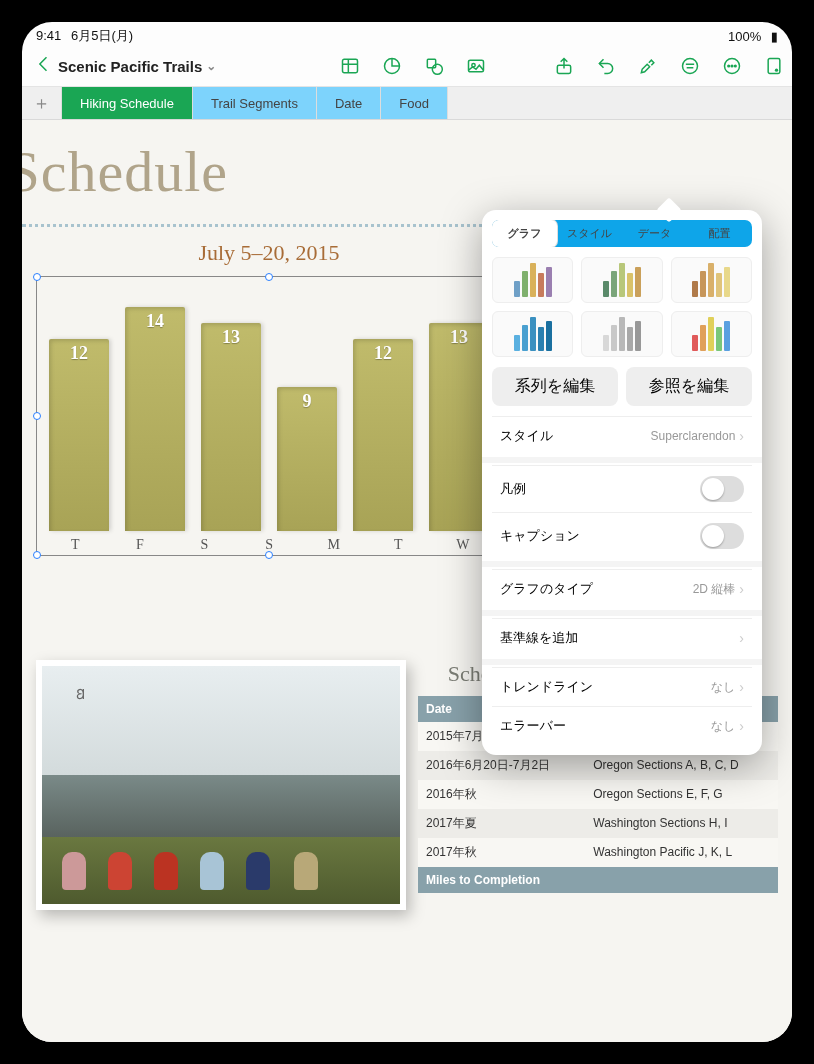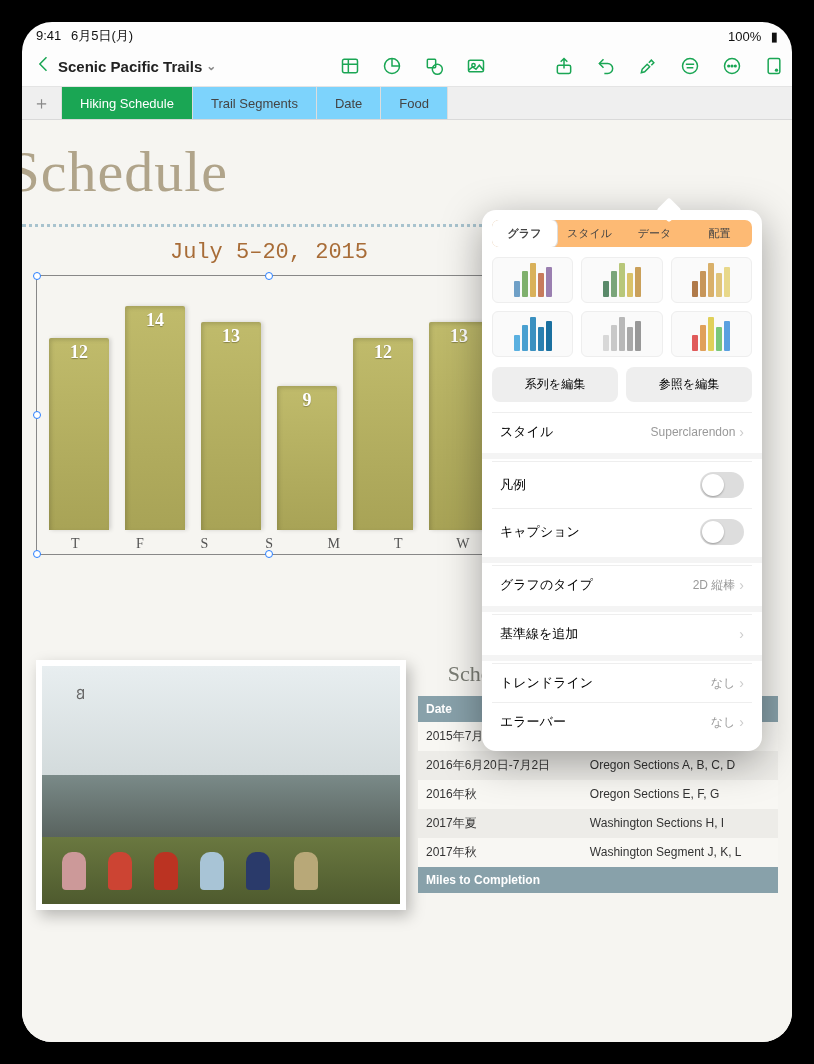--- a/index.html
+++ b/index.html
@@ -25,21 +25,21 @@
   .tabs-row { height:34px; display:flex; align-items:stretch; border-top:1px solid #e4e4e4; border-bottom:1px solid #d9d9d9; background:#efefef; }
   .tabs-row .add { width:40px; display:flex; align-items:center; justify-content:center; color:#888; font-size:18px; cursor:pointer; border-right:1px solid #ddd;}
   .tab { padding:0 18px; display:flex; align-items:center; font-size:13px; color:#444; border-right:1px solid #ddd; cursor:pointer; background:#7dd3fc;}
   .tab.active { background:#1aa654; color:#fff; font-weight:400; }
 
   
   .canvas { position:relative; height:calc(100% - 98px); background:#f6f5f1; overflow:hidden; }
   .title-big { font-family: Georgia, serif; font-size:58px; color:#b0a48a; letter-spacing:1px; position:absolute; left:-60px; top:18px; }
   .dash-line { position:absolute; left:0; top:104px; width:480px; border-bottom:3px dotted #a8c3ce; }
   .chart-wrap { position:absolute; left:14px; top:120px; width:466px; }
-  .chart-title { font-family: Liberation Mono, monospace; font-size:22px; text-align:center; color:#a86c37; margin-bottom:10px;}
+  .chart-title { font-family: Liberation Serif, serif; font-size:22px; text-align:center; color:#a86c37; margin-bottom:10px;}
   .chart-sel { border:0.5px solid #888; position:relative; padding:4px 6px 2px;}
   .sel-dot { width:8px; height:8px; background:#fff; border:1.5px solid #2a7fff; border-radius:50%; position:absolute; }
   .sel-dot.tl{top:-4px;left:-4px;} .sel-dot.tr{top:-4px;right:-4px;}
   .sel-dot.bl{bottom:-4px;left:-4px;} .sel-dot.br{bottom:-4px;right:-4px;}
   .sel-dot.tc{top:-4px;left:50%;margin-left:-4px;} .sel-dot.bc{bottom:-4px;left:50%;margin-left:-4px;}
   .sel-dot.lc{left:-4px;top:50%;margin-top:-4px;} .sel-dot.rc{right:-4px;top:50%;margin-top:-4px;}
   .bars-zone { height:250px; display:flex; align-items:flex-end; gap:4px; }
   .bar-slot { flex:1; display:flex; flex-direction:column; align-items:center; }
   .bar { width:84%; background:linear-gradient(#c0bb6b,#a8a356); position:relative; border-radius:2px 2px 0 0; box-shadow:2px 2px 4px rgba(0,0,0,.15) inset, 2px 0 4px rgba(0,0,0,.15);}
   .bar .val { position:absolute; top:4px; width:100%; text-align:center; color:#fff; font-family:Georgia,serif; font-size:18px; font-weight:bold; text-shadow:0 1px 1px rgba(0,0,0,.3);}
@@ -62,28 +62,28 @@
   table.sch { width:100%; border-collapse:collapse; font-size:12px;}
   table.sch th { background:#88a1aa; color:#fff; text-align:left; padding:6px 8px; font-weight:600;}
   table.sch td { padding:6px 8px; color:#333;}
   table.sch tr:nth-child(even) td { background:#edece8; }
   table.sch tr:nth-child(odd) td { background:#f8f7f3; }
   table.sch tr.footer td { background:#88a1aa; color:#fff; font-weight:600;}
 
   
   .popover { position:absolute; top:90px; right:30px; width:280px; background:#fff; border-radius:14px; box-shadow:0 10px 40px rgba(0,0,0,.35); padding:10px; z-index:50; }
   .popover::before { content:""; position:absolute; top:-9px; right:84px; width:18px; height:18px; background:#fff; transform:rotate(45deg); border-radius:3px;}
-  .seg { display:flex; background:#fdba74; border-radius:7px; overflow:hidden; margin-bottom:10px;}
+  .seg { display:flex; background:#0ea5e9; border-radius:7px; overflow:hidden; margin-bottom:10px;}
   .seg .s { flex:1; text-align:center; font-size:11px; padding:6px 0; color:#444; cursor:pointer; }
   .seg .s.active { background:#fff; font-weight:600; box-shadow:0 0 0 1px #ddd; border-radius:6px;}
   .thumbs { display:grid; grid-template-columns:repeat(3,1fr); gap:8px; margin-bottom:10px;}
   .thumb { height:46px; border-radius:6px; display:flex; align-items:flex-end; justify-content:center; gap:2px; padding:5px; cursor:pointer; background:#fafafa; border:1px solid #eee;}
   .thumb .b{width:6px;border-radius:1px;}
   .btnrow { display:flex; gap:8px; margin-bottom:10px;}
-  .btnrow .bb { flex:1; background:#eee; border-radius:8px; text-align:center; padding:9px 16px; font-size:12px; cursor:pointer;}
+  .btnrow .bb { flex:1; background:#eee; border-radius:8px; text-align:center; padding:9px 16px; font-size:16px; cursor:pointer;}
   .rowitem { display:flex; align-items:center; justify-content:space-between; padding:10px 8px; font-size:13px; border-top:1px solid #eee;}
   .rowitem:first-of-type { border-top:1px solid #eee;}
   .rowitem .muted { color:#999; font-size:12px; display:flex; align-items:center; gap:4px;}
   .toggle { width:44px; height:26px; border-radius:13px; position:relative; }
   .toggle.on{ background:#34c759;} .toggle.off{ background:#ddd;}
   .toggle .knob{ width:22px;height:22px;background:#fff;border-radius:50%;position:absolute;top:2px;box-shadow:0 1px 2px rgba(0,0,0,.3);}
   .toggle.on .knob{right:2px;} .toggle.off .knob{left:2px;}
   .chev-r{color:#ccc;font-size:14px;}
   .section-gap{height:6px;background:#f4f4f4;margin:2px -10px;}
 
@@ -296,21 +296,21 @@
               <tr>
                 <td>2016年秋</td>
                 <td>Oregon Sections E, F, G</td>
               </tr>
               <tr>
                 <td>2017年夏</td>
                 <td>Washington Sections H, I</td>
               </tr>
               <tr>
                 <td>2017年秋</td>
-                <td>Washington Segment J, K, L</td>
+                <td>Washington Pacific J, K, L</td>
               </tr>
             </tbody>
           <tbody>
               <tr class="footer">
                 <td colspan="2">Miles to Completion</td>
               </tr>
         </tbody>
           </table>
       </div>
 

